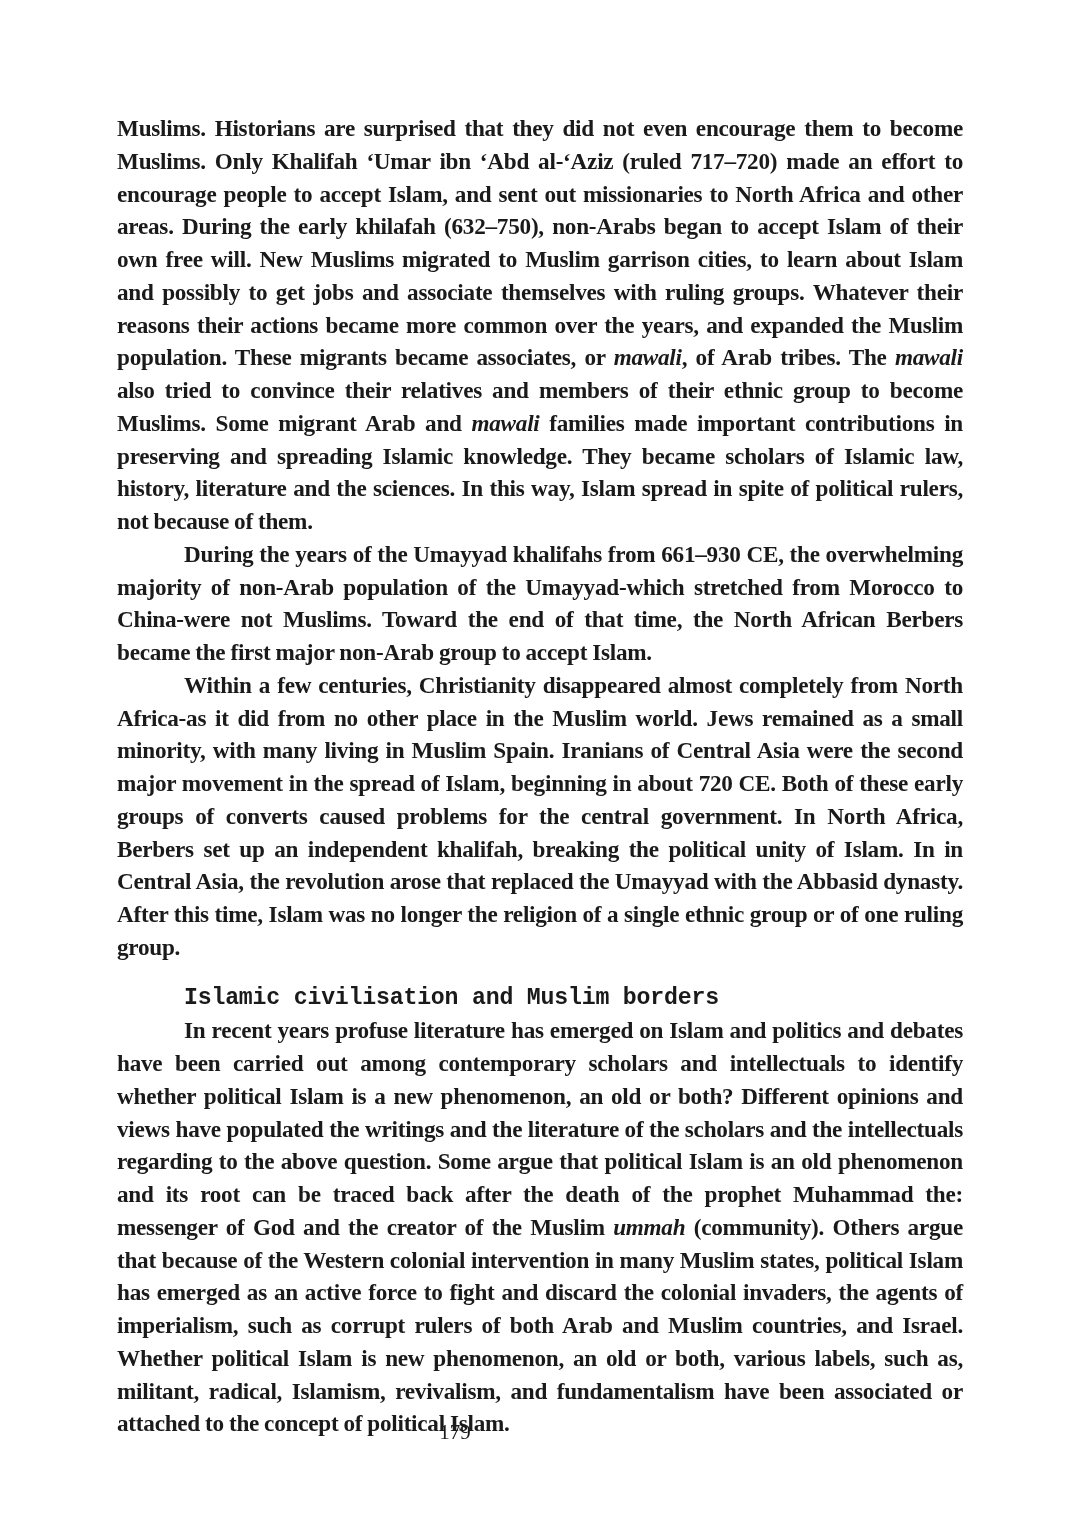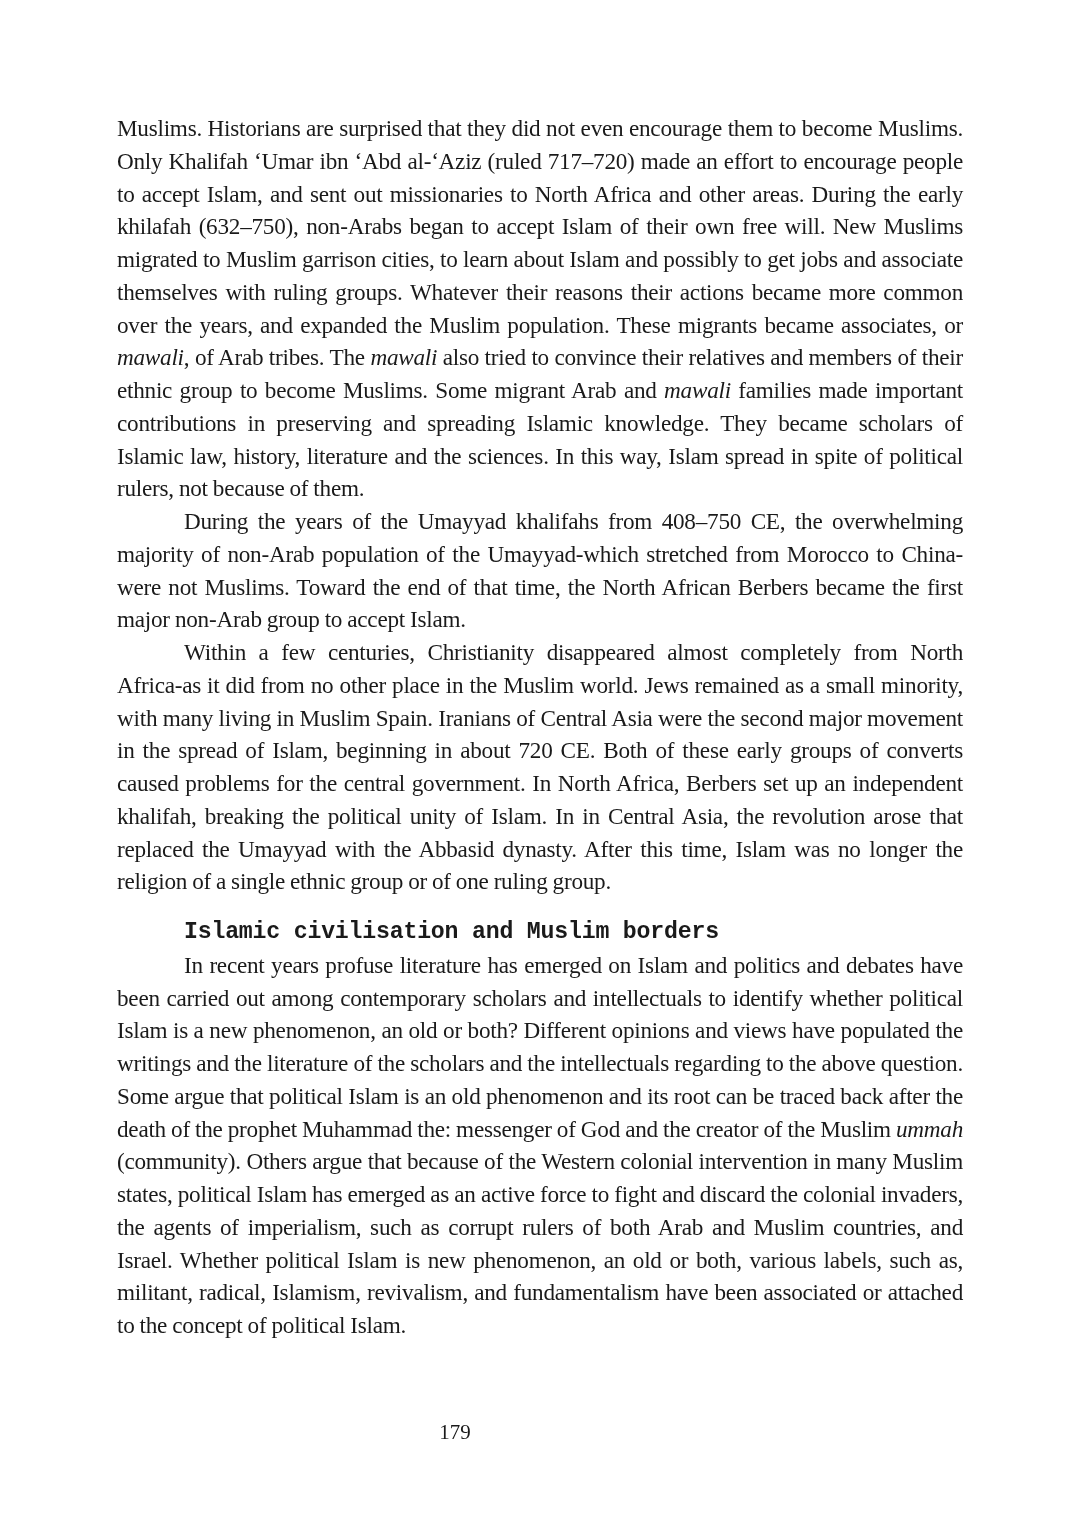--- a/index.html
+++ b/index.html
@@ -22,20 +22,21 @@
       width: 846px;
     }
     .para {
       margin: 0;
       font-size: 23.2px;
       line-height: 32.75px;
       text-align: justify;
       letter-spacing: -0.25px;
       word-spacing: -0.5px;
       hyphens: none;
+      font-weight: bold;
     }
     .para.indent {
       text-indent: 67px;
     }
     .para em {
       font-style: italic;
     }
     .heading {
       margin: 0;
       margin-top: 18px;
@@ -55,21 +56,21 @@
       font-size: 21px;
       line-height: 28px;
     }
   </style>
 </head>
 <body>
 
 <div class="page">
   <div id="para-container-1">
       <p class="para"><span>Muslims. Historians are surprised that they did not even encourage them to become Muslims. Only Khalifah ‘Umar ibn ‘Abd al-‘Aziz (ruled 717–720) made an effort to encourage people to accept Islam, and sent out missionaries to North Africa and other areas. During the early khilafah (632–750), non-Arabs began to accept Islam of their own free will. New Muslims migrated to Muslim garrison cities, to learn about Islam and possibly to get jobs and associate themselves with ruling groups. Whatever their reasons their actions became more common over the years, and expanded the Muslim population. These migrants became associates, or </span><em>mawali</em><span>, of Arab tribes. The </span><em>mawali</em><span> also tried to convince their relatives and members of their ethnic group to become Muslims. Some migrant Arab and </span><em>mawali</em><span> families made important contributions in preserving and spreading Islamic knowledge. They became scholars of Islamic law, history, literature and the sciences. In this way, Islam spread in spite of political rulers, not because of them.</span></p>
-      <p class="para indent"><span>During the years of the Umayyad khalifahs from 408–750 CE, the overwhelming majority of non-Arab population of the Umayyad-which stretched from Morocco to China-were not Muslims. Toward the end of that time, the North African Berbers became the first major non-Arab group to accept Islam.</span></p>
+      <p class="para indent"><span>During the years of the Umayyad khalifahs from 661–930 CE, the overwhelming majority of non-Arab population of the Umayyad-which stretched from Morocco to China-were not Muslims. Toward the end of that time, the North African Berbers became the first major non-Arab group to accept Islam.</span></p>
       <p class="para indent"><span>Within a few centuries, Christianity disappeared almost completely from North Africa-as it did from no other place in the Muslim world. Jews remained as a small minority, with many living in Muslim Spain. Iranians of Central Asia were the second major movement in the spread of Islam, beginning in about 720 CE. Both of these early groups of converts caused problems for the central government. In North Africa, Berbers set up an independent khalifah, breaking the political unity of Islam. In in Central Asia, the revolution arose that replaced the Umayyad with the Abbasid dynasty. After this time, Islam was no longer the religion of a single ethnic group or of one ruling group.</span></p>
     </div>
   <h2 class="heading">Islamic civilisation and Muslim borders</h2>
   <div id="para-container-2">
       <p class="para indent"><span>In recent years profuse literature has emerged on Islam and politics and debates have been carried out among contemporary scholars and intellectuals to identify whether political Islam is a new phenomenon, an old or both? Different opinions and views have populated the writings and the literature of the scholars and the intellectuals regarding to the above question. Some argue that political Islam is an old phenomenon and its root can be traced back after the death of the prophet Muhammad the: messenger of God and the creator of the Muslim </span><em>ummah</em><span> (community). Others argue that because of the Western colonial intervention in many Muslim states, political Islam has emerged as an active force to fight and discard the colonial invaders, the agents of imperialism, such as corrupt rulers of both Arab and Muslim countries, and Israel. Whether political Islam is new phenomenon, an old or both, various labels, such as, militant, radical, Islamism, revivalism, and fundamentalism have been associated or attached to the concept of political Islam.</span></p>
     </div>
 </div>
 
 <div class="page-number">179</div>
 

